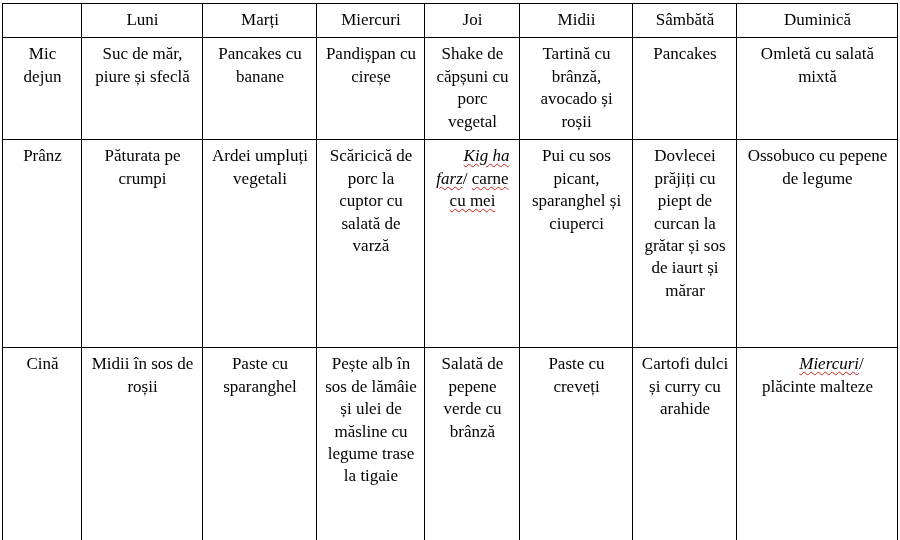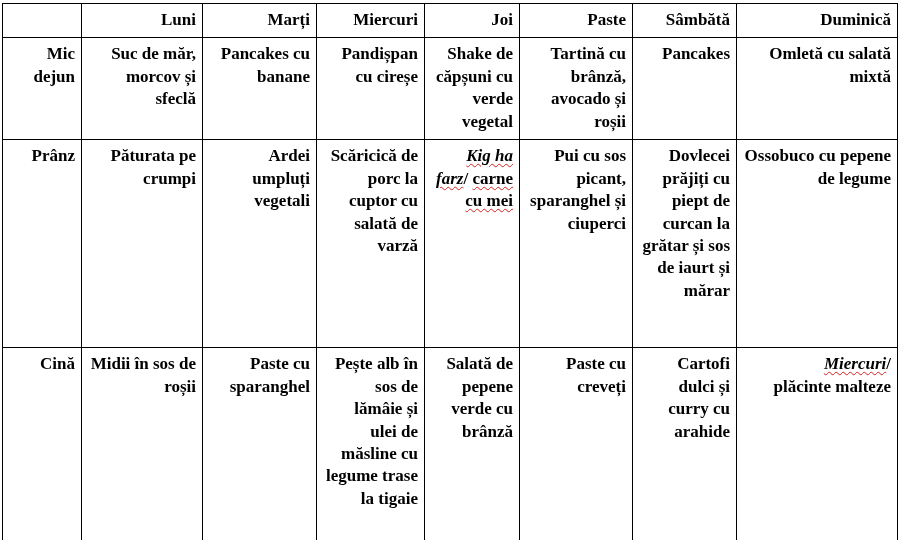--- a/index.html
+++ b/index.html
@@ -27,22 +27,22 @@
     margin-left: 2px;
     margin-top: 3px;
   }
   table.menu-table td,
   table.menu-table th {
     border: 1px solid #000000;
     vertical-align: top;
     padding: 5px 6px 6px 7px;
     font-size: 17px;
     line-height: 1.32;
-    font-weight: bold;
-    text-align: right;
+    font-weight: normal;
+    text-align: center;
   }
   
   col.c0 { width: 79px; }
   col.c1 { width: 121px; }
   col.c2 { width: 114px; }
   col.c3 { width: 108px; }
   col.c4 { width: 95px; }
   col.c5 { width: 113px; }
   col.c6 { width: 104px; }
   col.c7 { width: 161px; }
@@ -92,32 +92,32 @@
         <col class="c6">
         <col class="c7">
     </colgroup>
     <thead>
       <tr>
         <td class="hdr-empty"></td>
         <td>Luni</td>
         <td>Marți</td>
         <td>Miercuri</td>
         <td>Joi</td>
-        <td>Paste</td>
+        <td>Midii</td>
         <td>Sâmbătă</td>
         <td>Duminică</td>
       </tr>
     </thead>
     <tbody>
       <tr class="r-breakfast">
         <td class="rowlabel">Mic dejun</td>
-        <td class="meal-cell">Suc de măr, morcov și sfeclă</td>
+        <td class="meal-cell">Suc de măr, piure și sfeclă</td>
         <td class="meal-cell">Pancakes cu banane</td>
         <td class="meal-cell">Pandișpan cu cireșe</td>
-        <td class="meal-cell">Shake de căpșuni cu verde vegetal</td>
+        <td class="meal-cell">Shake de căpșuni cu porc vegetal</td>
         <td class="meal-cell">Tartină cu brânză, avocado și roșii</td>
         <td class="meal-cell">Pancakes</td>
         <td class="meal-cell">Omletă cu salată mixtă</td>
       </tr>
       <tr class="r-lunch">
         <td class="rowlabel">Prânz</td>
         <td class="meal-cell">Păturata pe crumpi</td>
         <td class="meal-cell">Ardei umpluți vegetali</td>
         <td class="meal-cell">Scăricică de porc la cuptor cu salată de varză</td>
         <td class="meal-cell">

